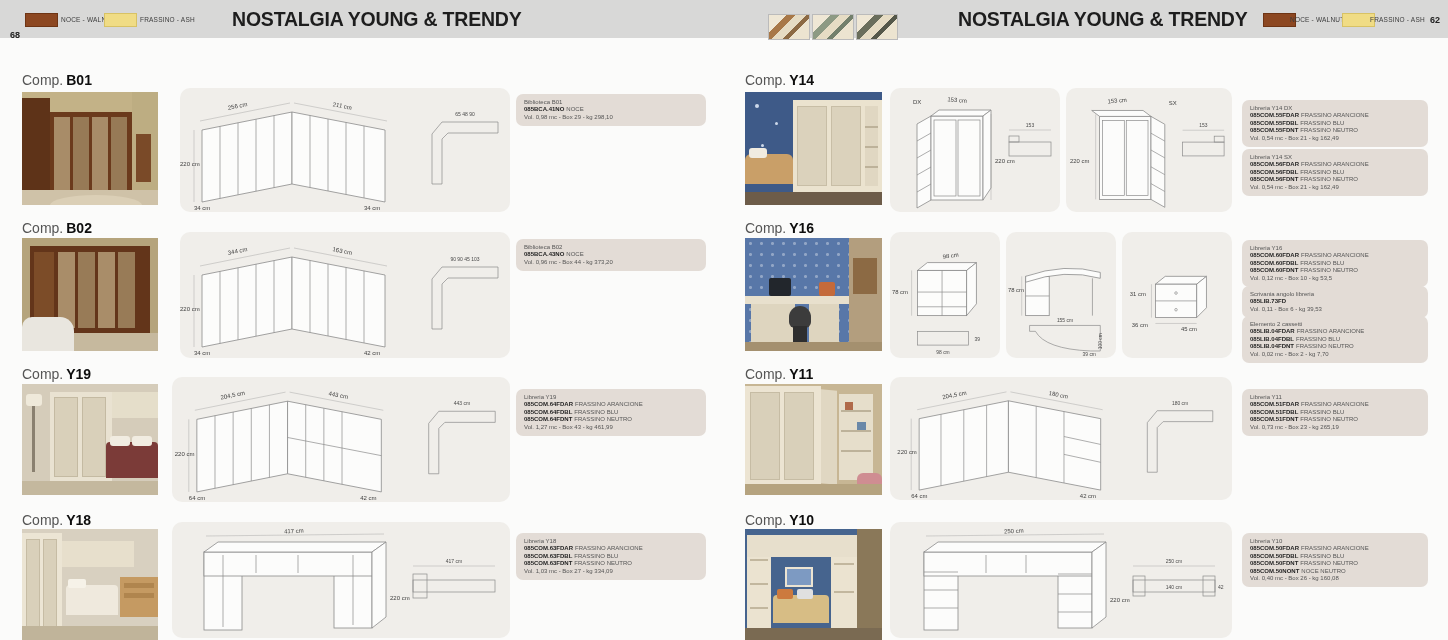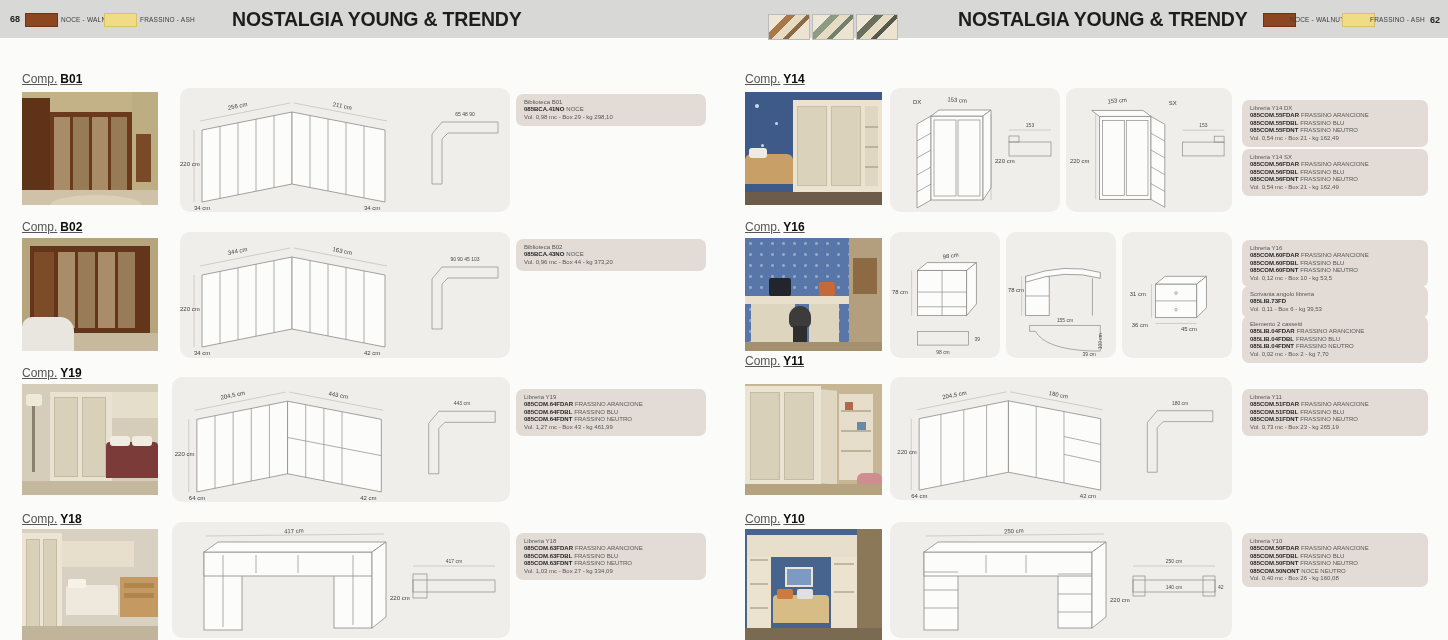--- a/index.html
+++ b/index.html
@@ -5,21 +5,21 @@
   html,body{margin:0;padding:0;background:#e9e9e9;font-family:"Liberation Sans",sans-serif;}
   #spread{position:relative;width:1448px;height:640px;background:#fbfbfa;overflow:hidden;}
   .band{position:absolute;left:0;top:0;width:1448px;height:38px;background:#d8d8d7;}
   .pagenum{position:absolute;font-size:9px;font-weight:bold;color:#222;}
   .swatch{position:absolute;width:31px;height:12px;}
   .sw-walnut{background:#8c4721;border:0.5px solid #6e3414;}
   .sw-ash{background:#f0dc85;border:0.5px solid #d8c264;}
   .sw-label{position:absolute;font-size:6.5px;color:#3c3c3c;letter-spacing:0.2px;white-space:nowrap;}
   .title{position:absolute;top:8px;width:260px;text-align:center;font-size:19.5px;font-weight:700;color:#1d1d1d;letter-spacing:-0.2px;white-space:nowrap;}
   .thumb{position:absolute;top:14px;width:40px;height:24px;border:0.5px solid #bbb;}
-  .comp-label{position:absolute;font-size:12px;color:#555;white-space:nowrap;text-decoration:underline;}
+  .comp-label{position:absolute;font-size:14px;color:#555;white-space:nowrap;}
   .comp-code{font-weight:bold;color:#0d0d0d;margin-left:3px;}
   .photo{position:absolute;overflow:hidden;}
   .ab{position:absolute;}
   .panel{position:absolute;background:#f0eeea;border-radius:10px;}
   .panel svg{width:100%;height:100%;display:block;}
   .infobox{position:absolute;background:#e3dcd6;border-radius:7px;padding:5px 8px;font-size:6px;line-height:7.4px;color:#555;box-sizing:border-box;}
   .ib-code{font-weight:bold;color:#1f1f1f;}
   .ib-fin{margin-left:2px;}
   .face{fill:#fcfcfb;stroke:#8b8b8b;stroke-width:0.8;}
   .ln{stroke:#8b8b8b;stroke-width:0.7;fill:none;}
@@ -27,21 +27,21 @@
   .dim{font-size:6px;fill:#3f3f3f;}
   .dim-s{font-size:5px;fill:#4a4a4a;}
   text{font-family:"Liberation Sans",sans-serif;}
 </style>
 </head>
 <body>
 
 <div id="spread">
 
   <div class="band"></div>
-  <div class="pagenum" style="left:10px;top:14px;">68</div>
+  <div class="pagenum" style="left:10px;top:30px;">68</div>
   <div class="swatch sw-walnut" style="left:25px;top:13px;"></div>
   <div class="sw-label" style="left:61px;top:16px;">NOCE - WALNUT</div>
   <div class="swatch sw-ash" style="left:104px;top:13px;"></div>
   <div class="sw-label" style="left:140px;top:16px;">FRASSINO - ASH</div>
   <div class="title" style="left:232px;">NOSTALGIA YOUNG &amp; TRENDY</div>
 
   <div class="thumb" style="left:768px;background:linear-gradient(135deg,#efe7d5 0 28%,#a87848 28% 42%,#e6dcc4 42% 58%,#8c6a44 58% 68%,#ece4d0 68%);"></div>
   <div class="thumb" style="left:812px;background:linear-gradient(135deg,#efe7d5 0 28%,#8d9a84 28% 42%,#e6dcc4 42% 58%,#73806c 58% 68%,#ece4d0 68%);"></div>
   <div class="thumb" style="left:856px;background:linear-gradient(135deg,#efe7d5 0 28%,#6a6e5c 28% 42%,#e6dcc4 42% 58%,#55584a 58% 68%,#ece4d0 68%);"></div>
 
@@ -381,21 +381,21 @@
     <div>Vol. 0,11 - Box 6 -  kg 39,53</div>
   </div>
   <div class="infobox" style="left:1242px;top:316px;width:186px;">
     <div>Elemento 2 cassetti</div>
     <div><span class="ib-code">085LIB.04FDAR</span><span class="ib-fin">FRASSINO ARANCIONE</span></div>
     <div><span class="ib-code">085LIB.04FDBL</span><span class="ib-fin">FRASSINO BLU</span></div>
     <div><span class="ib-code">085LIB.04FDNT</span><span class="ib-fin">FRASSINO NEUTRO</span></div>
     <div>Vol. 0,02 mc - Box 2 -  kg 7,70</div>
   </div>
 
-  <div class="comp-label" style="left:745px;top:354px;">
+  <div class="comp-label" style="left:745px;top:366px;">
     <span>Comp.</span><span class="comp-code">Y11</span>
   </div>
   <div class="photo" style="left:745px;top:384px;width:137px;height:111px;background:#c7b694;">
     <div class="ab" style="left:0;top:2px;width:76px;height:100px;background:#ece4d2;"></div>
     <div class="ab" style="left:5px;top:8px;width:30px;height:88px;background:#d9d0ba;border:1px solid #c6bca4;box-sizing:border-box;"></div>
     <div class="ab" style="left:39px;top:8px;width:30px;height:88px;background:#d9d0ba;border:1px solid #c6bca4;box-sizing:border-box;"></div>
     <div class="ab" style="left:76px;top:6px;width:16px;height:94px;background:#e0d7c2;transform:skewY(6deg);"></div>
     <div class="ab" style="left:94px;top:10px;width:34px;height:86px;background:#e6decb;"></div>
     <div class="ab" style="left:96px;top:26px;width:30px;height:2px;background:#bdb29a;"></div>
     <div class="ab" style="left:96px;top:46px;width:30px;height:2px;background:#bdb29a;"></div>

